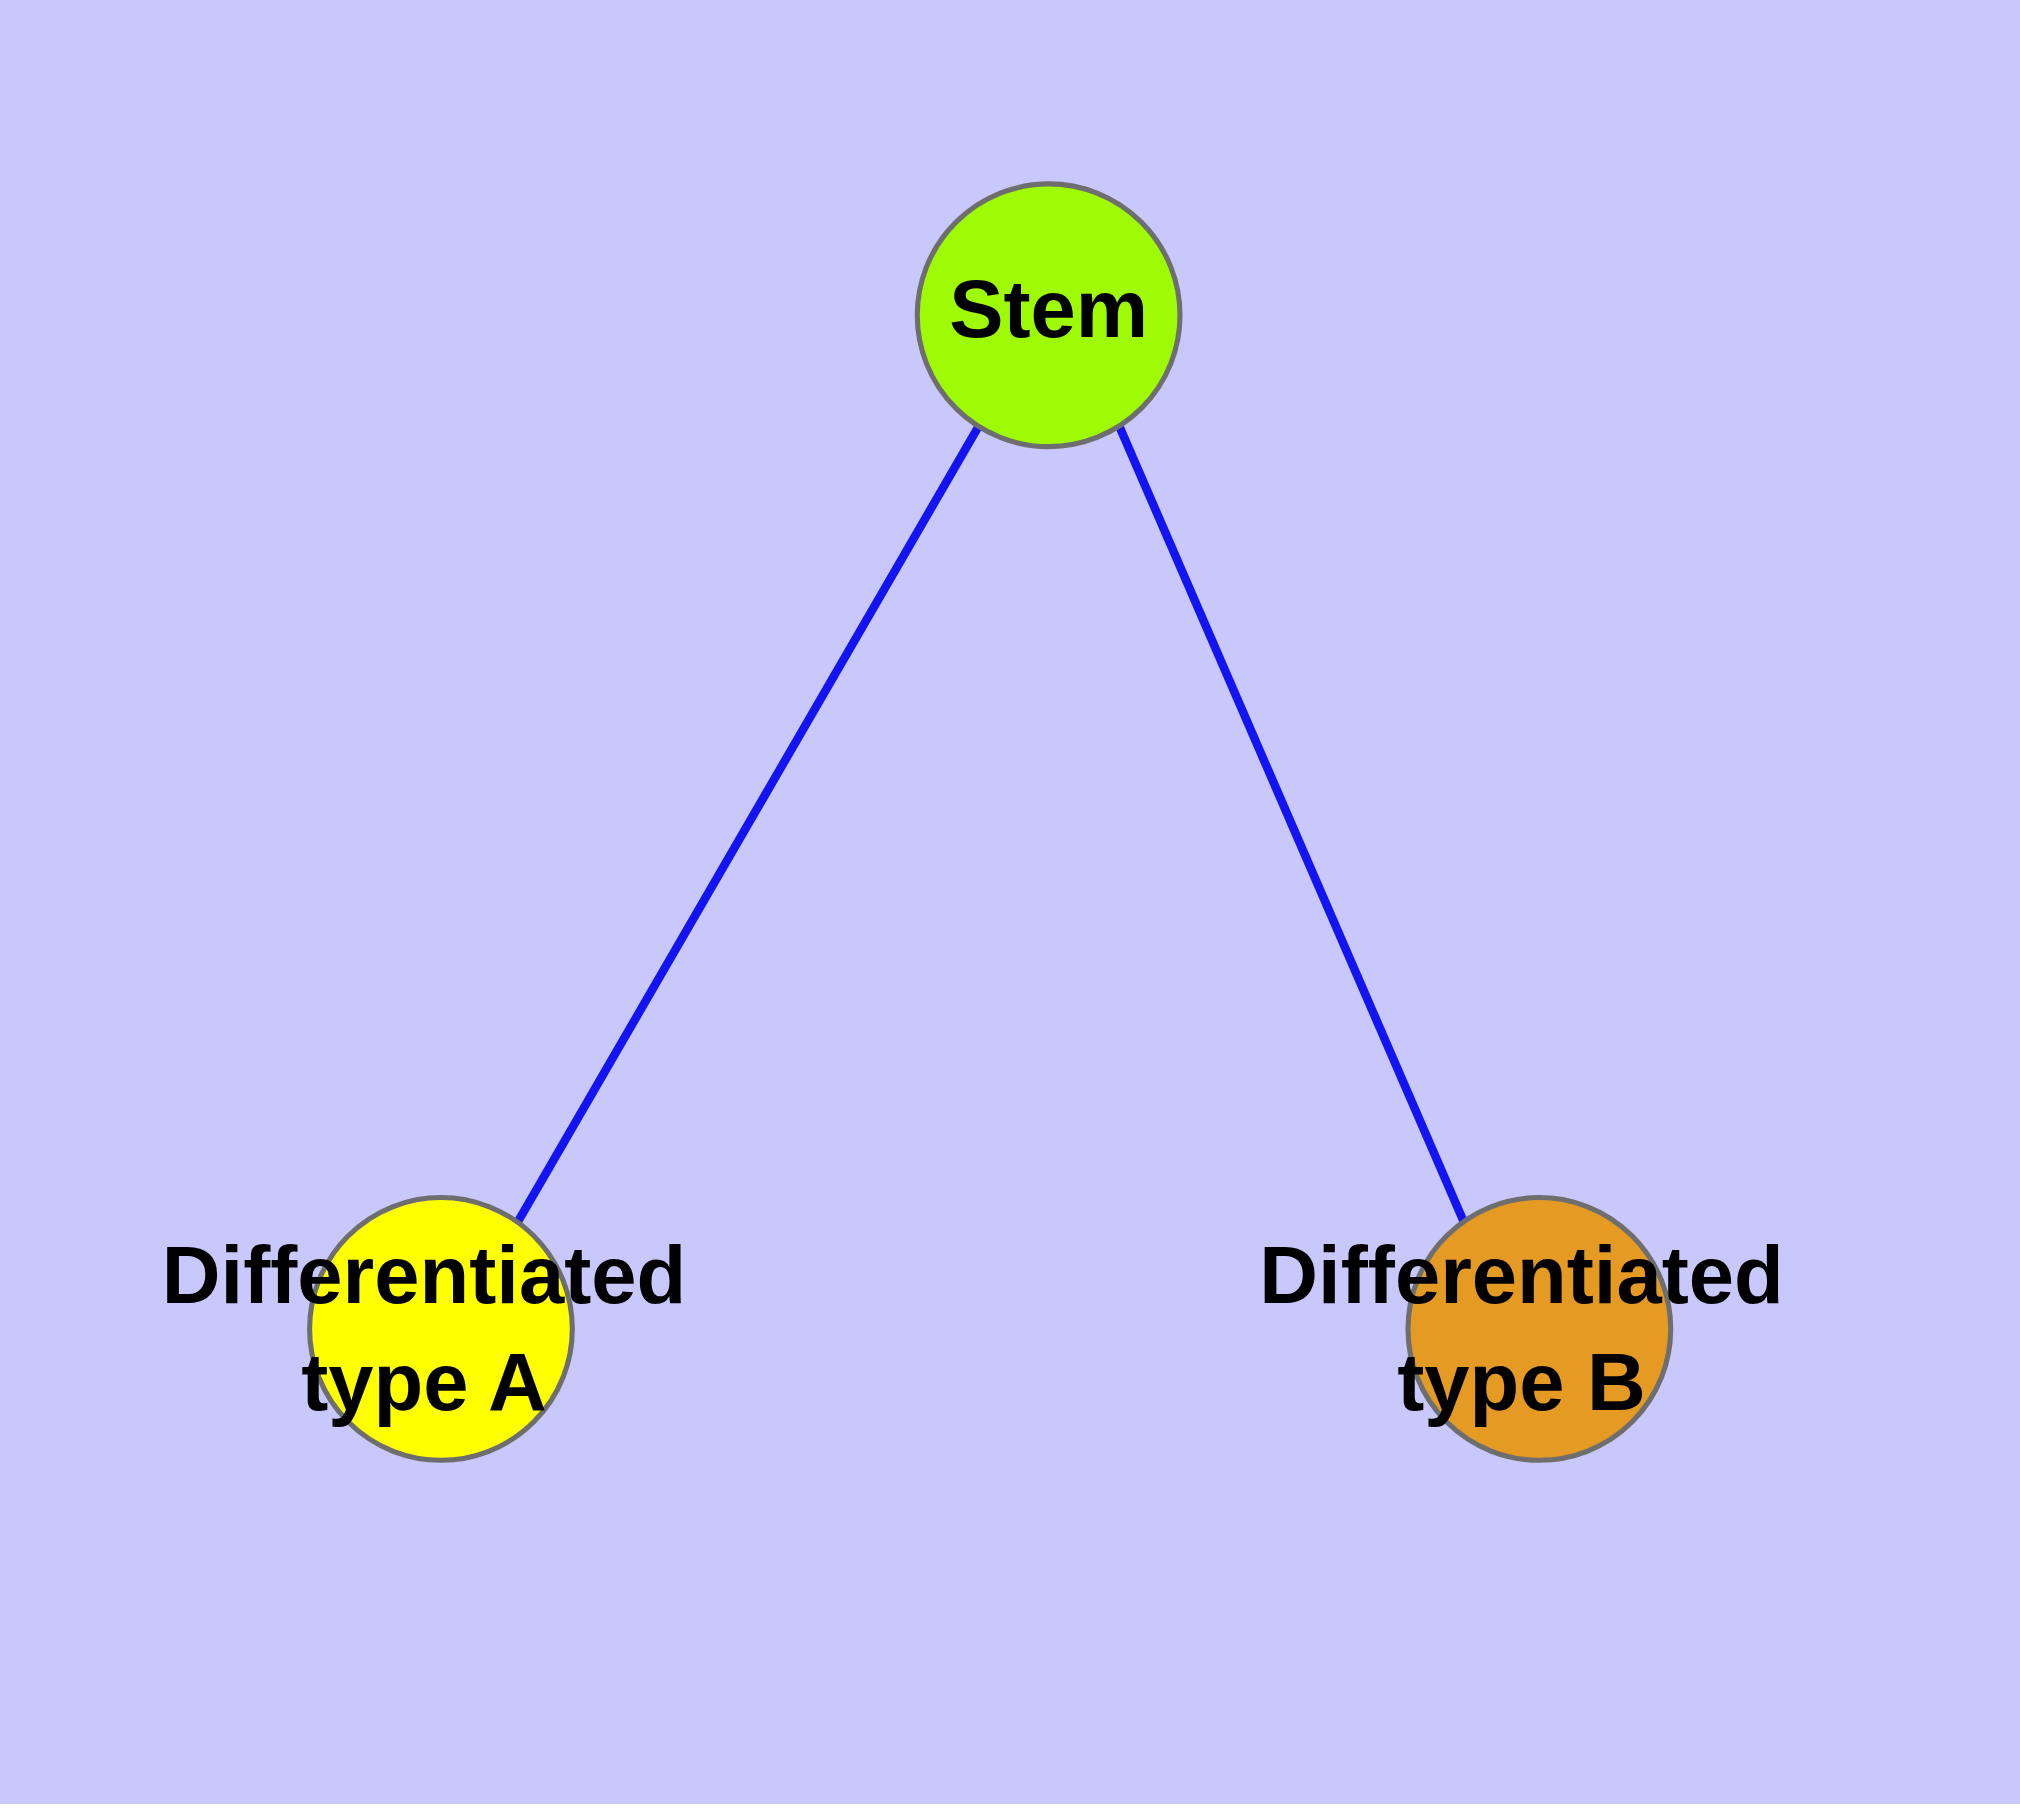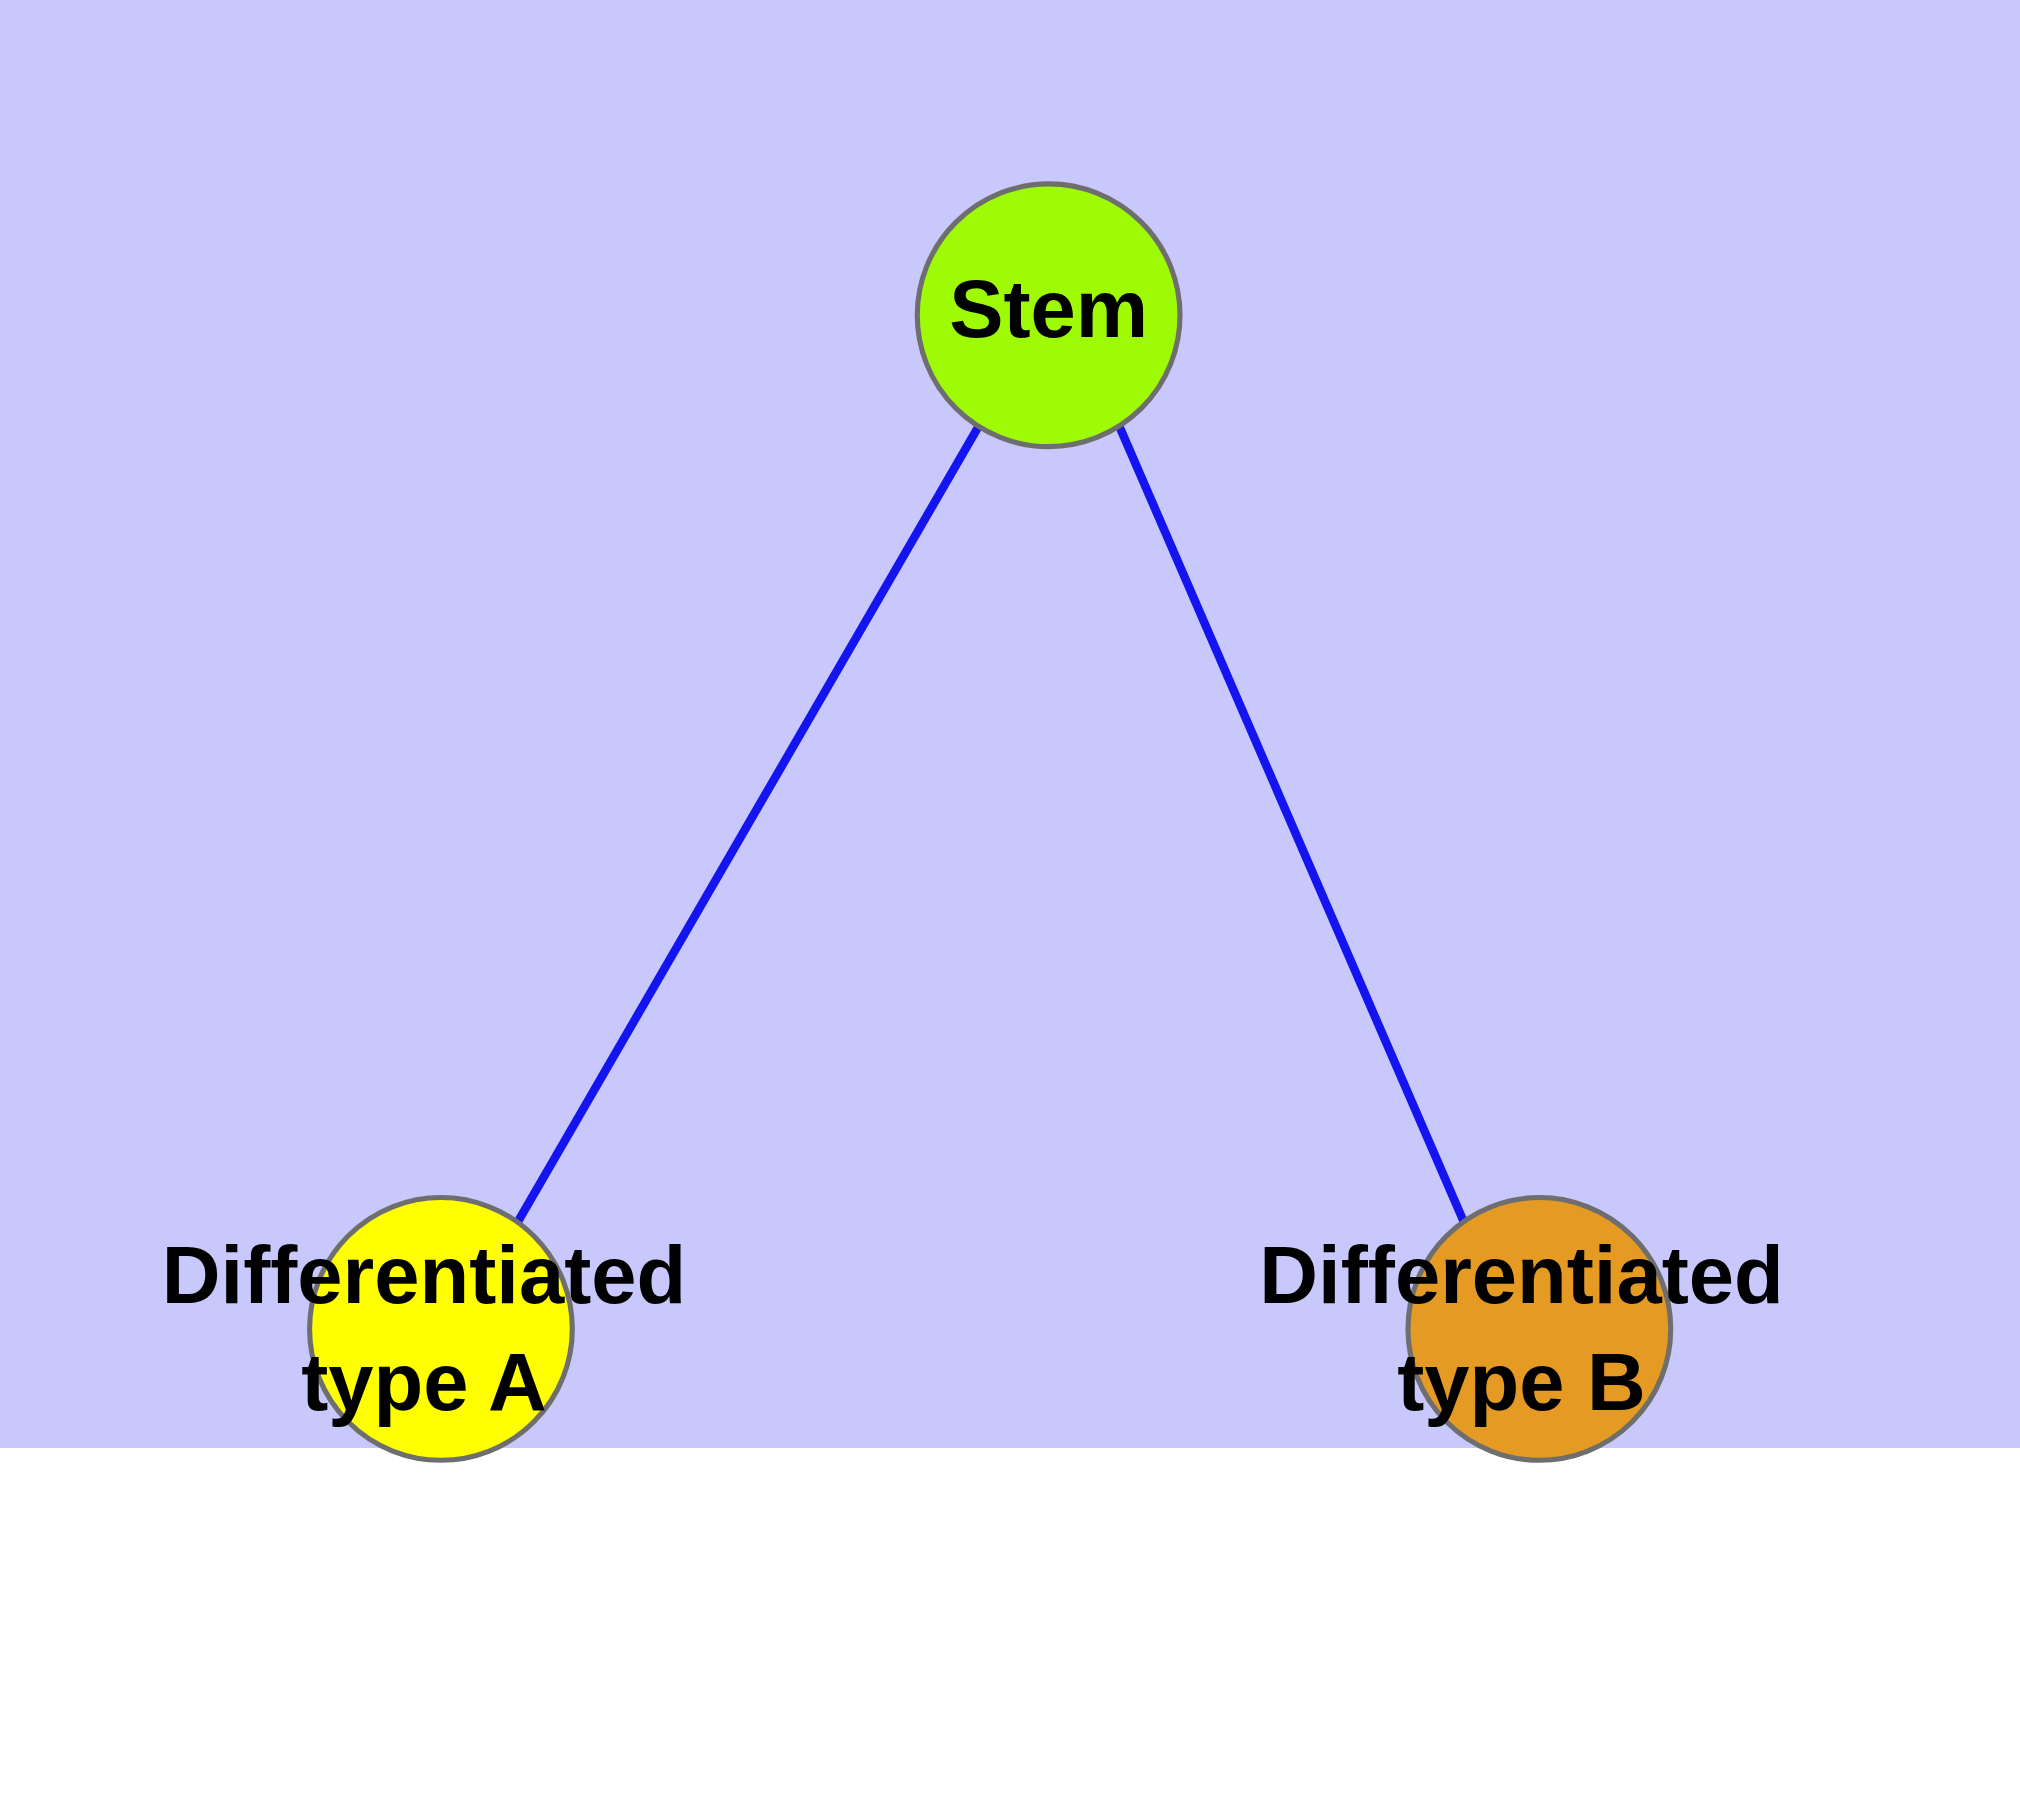--- a/index.html
+++ b/index.html
@@ -9,21 +9,21 @@
   }
   body {
     width: 2021px;
     height: 1812px;
     overflow: hidden;
     font-family: "Liberation Sans", sans-serif;
   }
   #diagram-canvas {
     position: relative;
     width: 2021px;
-    height: 1448px;
+    height: 1804px;
     background: #c8c8fc;
   }
   #graph-svg {
     position: absolute;
     top: 0;
     left: 0;
     width: 2021px;
     height: 1812px;
     display: block;
   }

